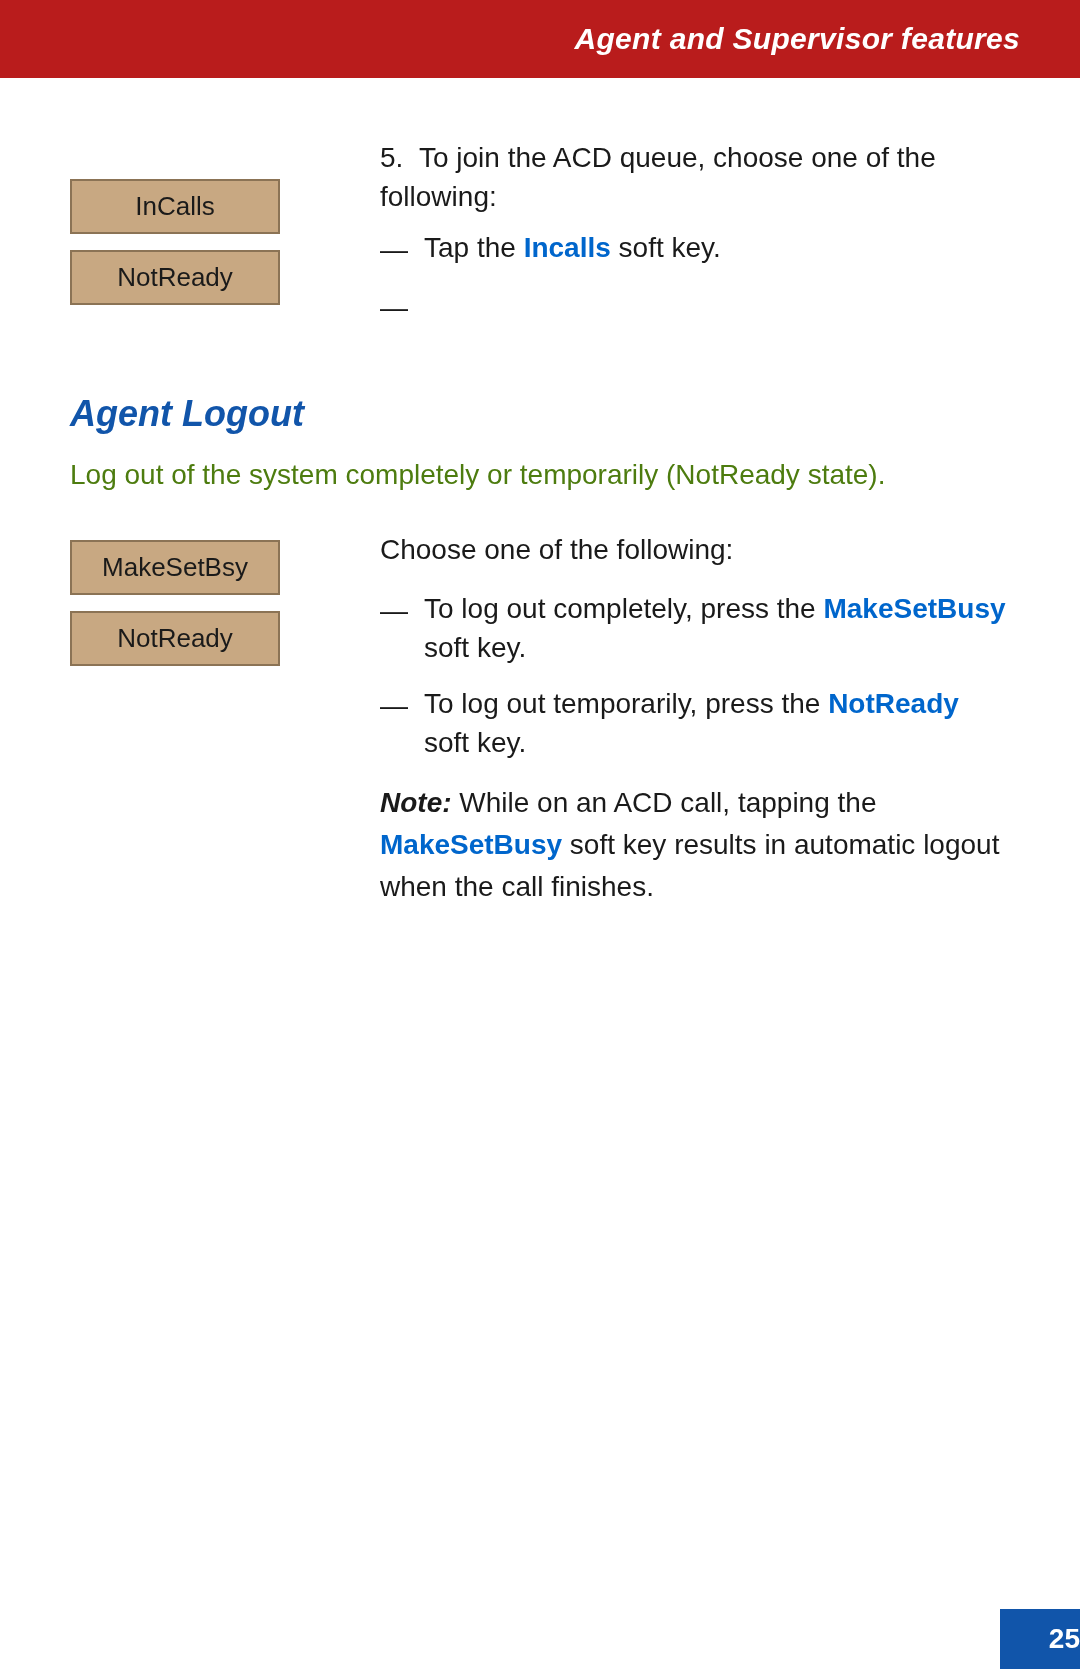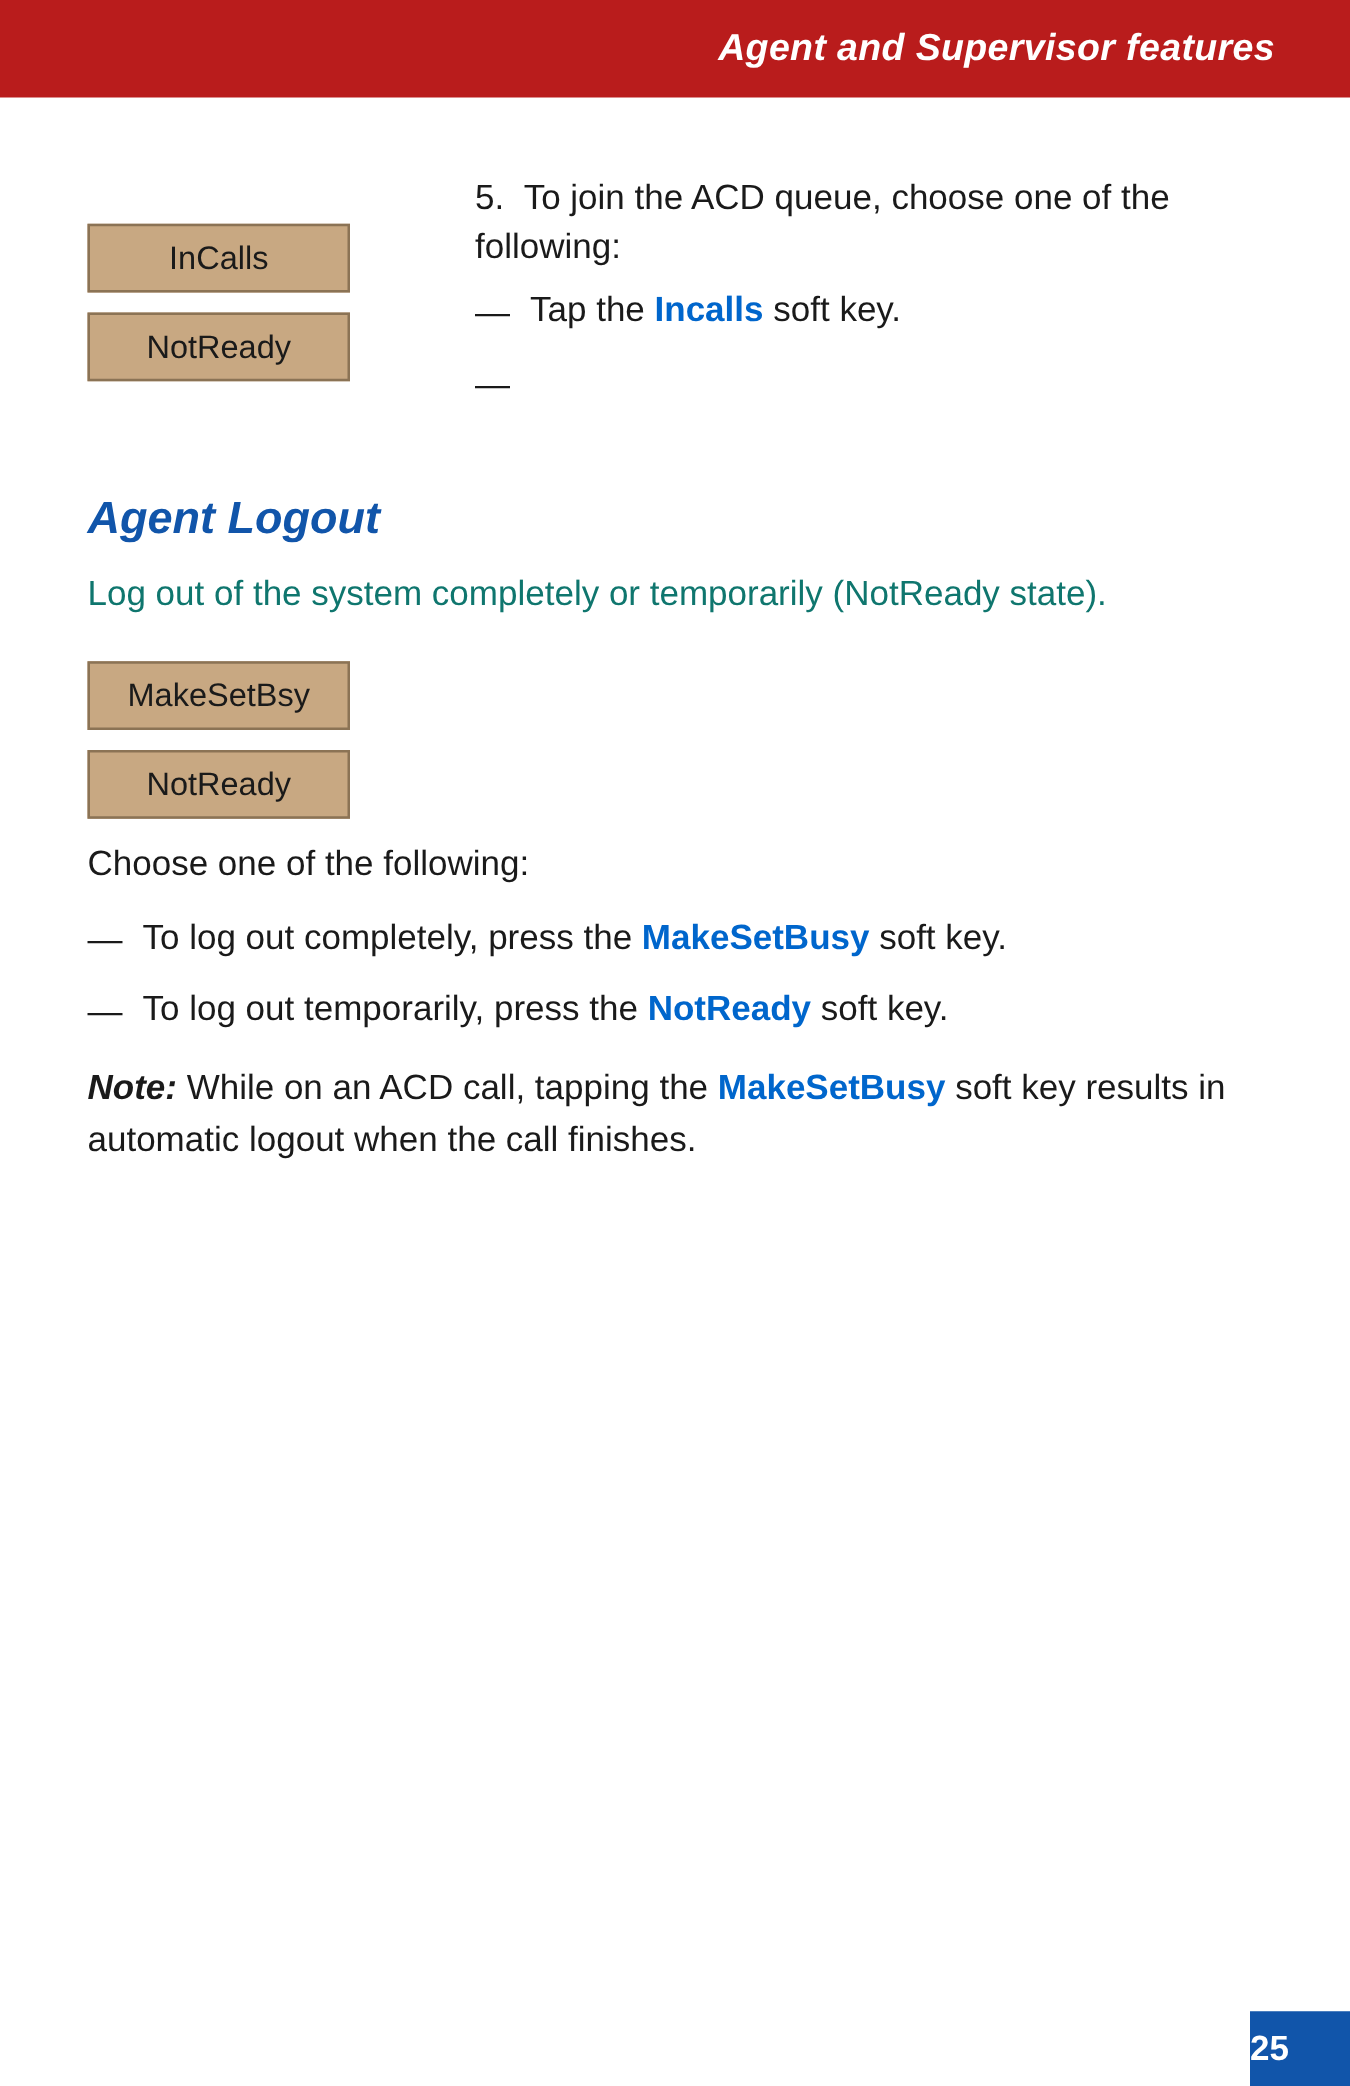--- a/index.html
+++ b/index.html
@@ -111,22 +111,22 @@
       color: #1155aa;
       font-size: 36px;
       font-weight: bold;
       font-style: italic;
       margin-bottom: 20px;
       margin-top: 10px;
     }
 
     .section-description {
       font-size: 28px;
-      color: #0f766e;
-      margin-bottom: 25px;
+      color: #4d7c0f;
+      margin-bottom: 36px;
       line-height: 1.4;
     }
 
     
     .sub-heading {
       font-size: 28px;
       font-weight: bold;
       color: #1a1a1a;
       margin-bottom: 24px;
     }
@@ -158,30 +158,30 @@
       bottom: 0;
       right: 0;
       width: 80px;
       height: 60px;
       background: #1155aa;
       color: #ffffff;
       font-size: 28px;
       font-weight: bold;
       display: flex;
       align-items: center;
-      justify-content: flex-start;
+      justify-content: flex-end;
     }
 
     .logout-section {
       margin-top: 10px;
     }
 
     .logout-step-section {
       display: flex;
-      flex-direction: column;
+      flex-direction: row;
       align-items: flex-start;
       margin-top: 20px;
     }
 
     .logout-left {
       width: 280px;
       flex-shrink: 0;
       margin-right: 30px;
       padding-top: 10px;
     }

